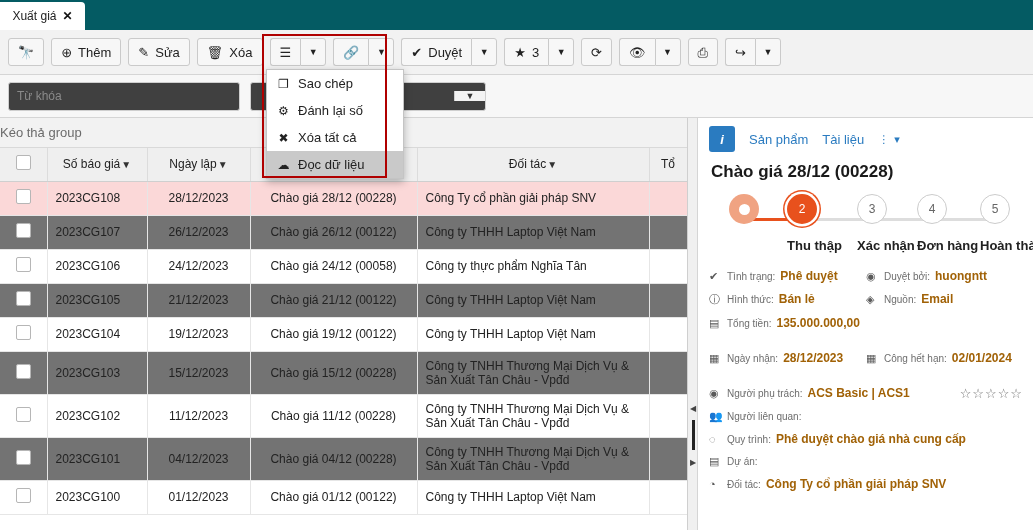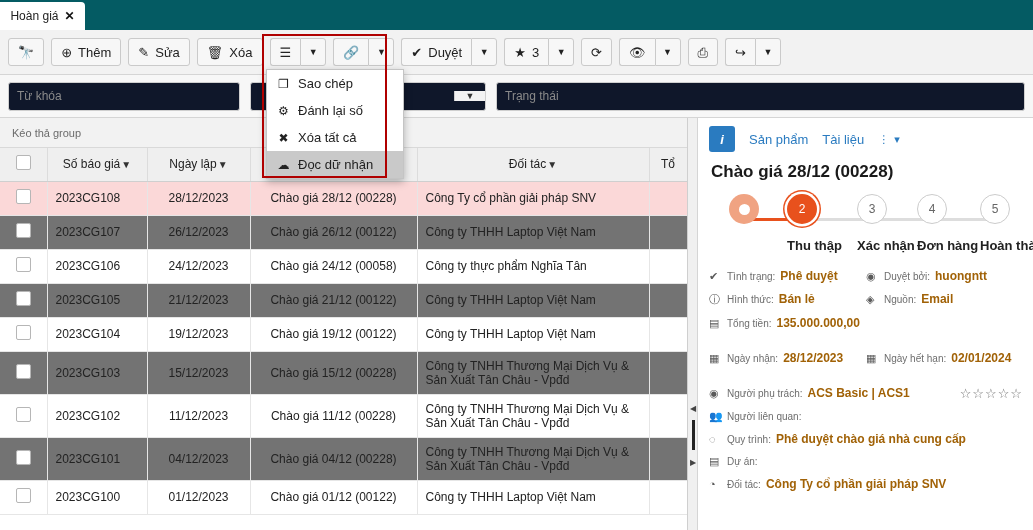--- a/index.html
+++ b/index.html
@@ -56,21 +56,21 @@
   }
 
   
   .filterbar {
     position: absolute; left: 0; top: 75px; width: 1033px; height: 43px;
     background: #f7f7f7; border-bottom: 1px solid #d5d5d5;
     display: flex; align-items: center; padding: 0 8px; gap: 10px;
   }
   .field {
     height: 29px; border: 1px solid #cfcfcf; border-radius: 3px;
-    background: #0f172a; display: flex; align-items: center;
+    background: #404040; display: flex; align-items: center;
     padding: 0 8px; font-size: 12px; color: #8a8a8a;
   }
   .f1 { width: 232px; }
   .f2 { width: 236px; padding: 0; display: flex; }
   .f2 .inp { flex: 1; height: 100%; display: flex; align-items: center; padding: 0 8px; }
   .f2 .drop {
     width: 31px; border-left: 1px solid #cfcfcf; background: #f3f3f3;
     display: flex; align-items: center; justify-content: center; font-size: 9px; color: #333;
     cursor: pointer;
   }
@@ -89,22 +89,22 @@
   .menu-item.active { background: #c9c9c9; }
   .menu-item .mi { width: 13px; text-align: center; font-size: 12px; }
 
   
   .grid {
     position: absolute; left: 0; top: 118px; width: 688px; height: 412px;
     background: #fff; overflow: hidden; border-right: 1px solid #cfcfcf;
   }
   .groupbar {
     height: 30px; background: #f2f2f2; border-bottom: 1px solid #d9d9d9;
-    display: flex; align-items: center; padding-left: 12px;
-    font-size: 11px; color: #6b6b6b;
+    display: flex; align-items: center; 
+    font-size: 13px; color: #6b6b6b;
   }
   table.gt { width: 100%; border-collapse: collapse; table-layout: fixed; }
   table.gt th {
     background: #efefef; border-bottom: 1px solid #cfcfcf; border-right: 1px solid #dcdcdc;
     height: 33px; font-size: 12px; font-weight: normal; color: #222;
     padding: 0 8px; position: relative;
   }
   th .thwrap { display: flex; align-items: center; justify-content: center; gap: 1px; }
   .funnel { font-size: 10px; color: #333; cursor: pointer; }
   table.gt td {
@@ -190,21 +190,21 @@
   .stars { margin-left: auto; letter-spacing: 1px; color: #777; font-size: 13px; cursor: pointer; }
   .gap { height: 12px; }
 </style>
 </head>
 <body>
 
 <div id="app">
 
   <div class="topbar"></div>
   <div class="tab">
-    <span>Hoàn giá</span>
+    <span>Xuất giá</span>
     <span class="tab-close">✕</span>
   </div>
 
   <div class="toolbar">
     <div class="btn sq">
       <span class="ico">🔭</span>
     </div>
     <div class="btn">
       <span class="ico">⊕</span>
       <span>Thêm</span>
@@ -282,21 +282,20 @@
       </div>
     </div>
   </div>
 
   <div class="filterbar">
     <div class="field f1">Từ khóa</div>
     <div class="field f2">
       <div class="inp"></div>
       <div class="drop">▼</div>
     </div>
-    <div class="field f3">Trạng thái</div>
   </div>
 
   <div class="grid">
     <div class="groupbar">
       <span>Kéo thả group</span>
     </div>
     <table class="gt">
       <thead>
         <tr>
           <th class="c-chk">
@@ -486,21 +485,21 @@
     <div class="gap"></div>
 
     <div class="frow">
       <div class="fcol">
         <span class="fi">▦</span>
         <span class="flab">Ngày nhận:</span>
         <span class="fval">28/12/2023</span>
       </div>
       <div class="fcol">
         <span class="fi">▦</span>
-        <span class="flab">Ngày hết hạn:</span>
+        <span class="flab">Công hết hạn:</span>
         <span class="fval">02/01/2024</span>
       </div>
     </div>
 
     <div class="gap"></div>
 
     <div class="frow">
       <div class="fcol">
         <span class="fi">◉</span>
         <span class="flab">Người phụ trách:</span>
@@ -550,19 +549,19 @@
       <div class="menu-item">
         <span class="mi">⚙</span>
         <span>Đánh lại số</span>
       </div>
       <div class="menu-item">
         <span class="mi">✖</span>
         <span>Xóa tất cả</span>
       </div>
       <div class="menu-item active">
         <span class="mi">☁</span>
-        <span>Đọc dữ nhận</span>
+        <span>Đọc dữ liệu</span>
       </div>
     </div>
 
   <div class="redbox"></div>
 
 </div>
 
 </body></html>

